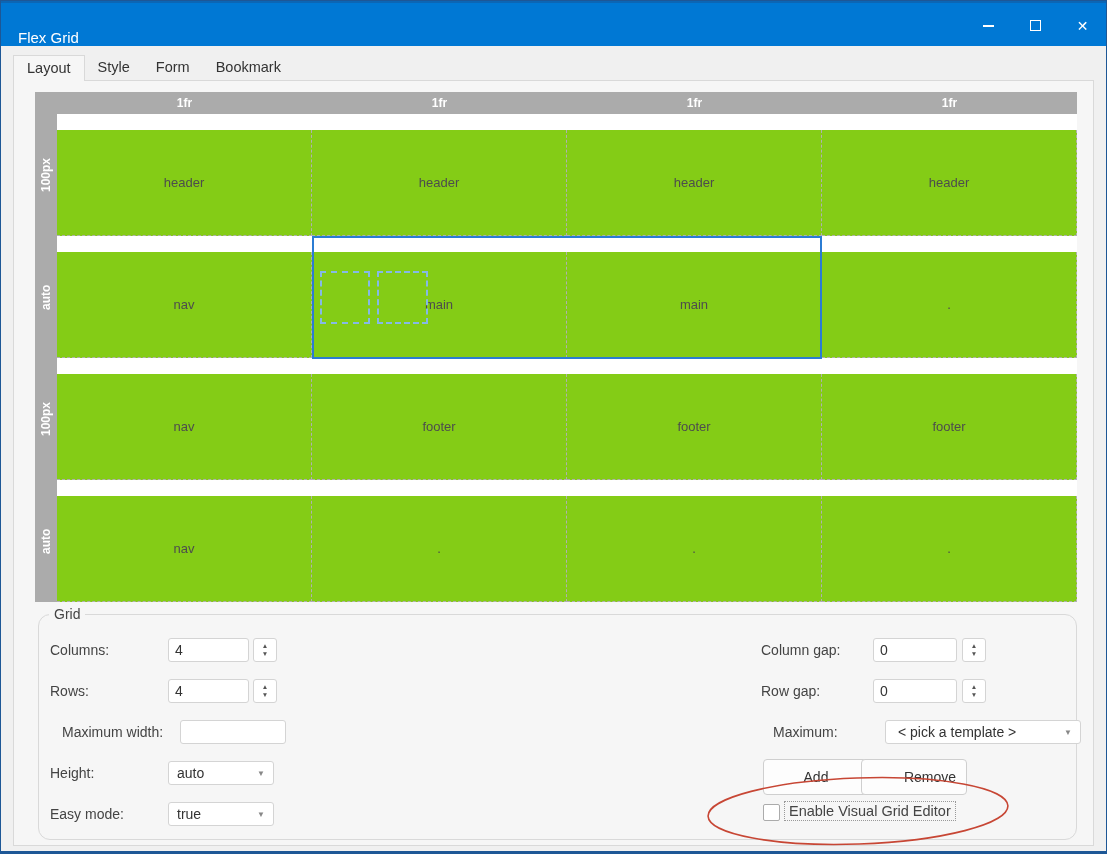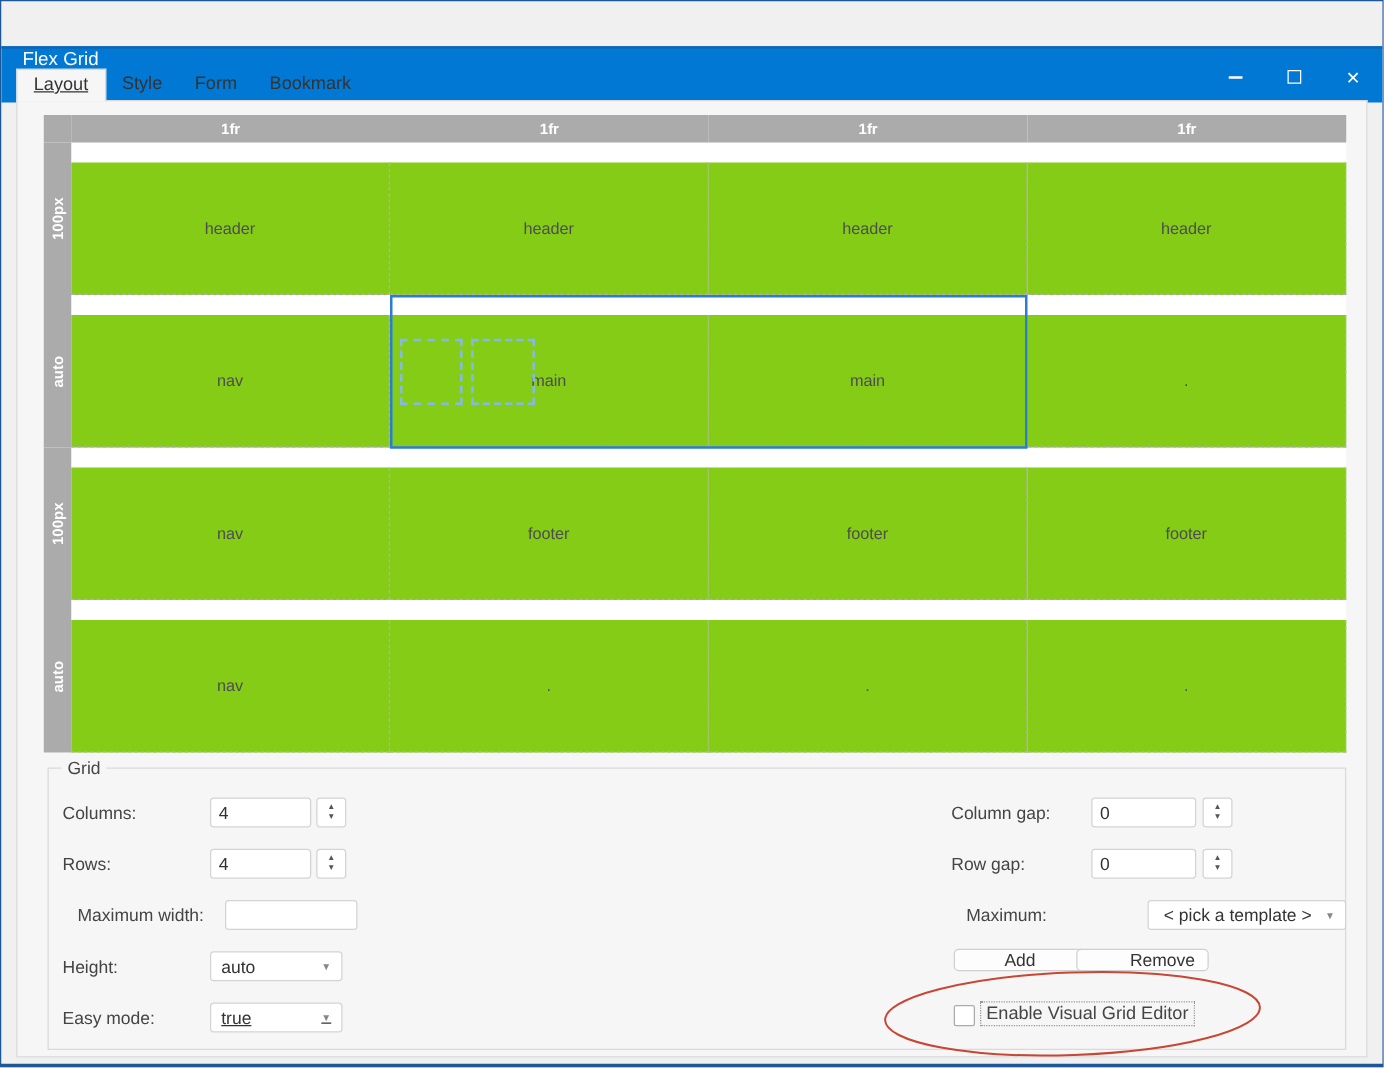--- a/index.html
+++ b/index.html
@@ -9,37 +9,37 @@
   #window {
     position:relative; width:1107px; height:854px;
     background:#f0f0f0; overflow:hidden;
     border:1px solid #1d5796; border-bottom:3px solid #1d5796;
   }
 
   
   .titlebar {
     position:absolute; left:0; top:0; width:100%; height:45px;
     background:#0078d4; border-top:2px solid #0b66b5;
-    display:flex; align-items:flex-start;margin-top:36px;
+    display:flex; align-items:flex-end;
   }
   .title { color:#fff; font-size:15px; padding-left:17px; }
   .winbtns { position:absolute; right:0; top:0; height:45px; display:flex; }
   .winbtn { width:47px; height:45px; display:flex; align-items:center; justify-content:center; cursor:pointer; }
   .min-glyph { display:block; width:11px; height:2px; background:#fff; }
   .max-glyph { display:block; width:11px; height:11px; border:1.5px solid #fff; }
   .close-glyph { color:#fff; font-size:14px; line-height:1; }
 
   
   .tabstrip { position:absolute; left:12px; top:54px; height:26px; display:flex; z-index:5; }
   .tab {
     height:25px; padding:4px 13px 0; font-size:14.5px; color:#333; cursor:pointer;
   }
   .tab.active {
     height:26px; background:#f6f6f6;
-    border:1px solid #d9d9d9; border-bottom:none;text-decoration:underline;
+    border:1px solid #d9d9d9; border-bottom:none;
   }
 
   
   .panel {
     position:absolute; left:12px; top:79px; width:1081px; height:766px;
     background:#f6f6f6; border:1px solid #d9d9d9;
   }
 
   
   .grid-editor {
@@ -70,21 +70,21 @@
   }
   .dragbox {
     position:absolute; border:2px dashed #85b9e6; background:transparent;
   }
   .dragbox.b1 { left:285px; top:179px; width:50px; height:53px; }
   .dragbox.b2 { left:342px; top:179px; width:51px; height:53px; }
 
   
   .groupbox {
     position:absolute; left:24px; top:533px; width:1039px; height:226px;
-    border:1px solid #d9d9d9; border-radius:0;
+    border:1px solid #d9d9d9; border-radius:12px;
   }
   .legend {
     position:absolute; top:-9px; left:10px; background:#f6f6f6;
     padding:0 5px; font-size:14px; color:#444;
   }
   .flabel { position:absolute; font-size:14px; color:#444; line-height:24px; }
   .finput {
     position:absolute; height:24px; border:1px solid #d4d4d4; border-radius:3px;
     background:#fff; font-family:"Liberation Sans", sans-serif;
     font-size:14px; color:#333; padding:0 6px; outline:none;
@@ -97,21 +97,21 @@
   }
   .spin span { font-size:6.5px; line-height:6px; color:#555; }
   .dropdown {
     position:absolute; height:24px; border:1px solid #d4d4d4; border-radius:3px;
     background:#fff; font-size:14px; color:#333;
     display:flex; align-items:center; justify-content:space-between;
     padding:0 8px; cursor:pointer;
   }
   .dd-arrow { font-size:8px; color:#888; margin-left:6px; }
   .btn {
-    position:absolute; height:18px; width:106px;
+    position:absolute; height:36px; width:106px;
     border:1px solid #cfcfcf; border-radius:4px; background:#fdfdfd;
     font-family:"Liberation Sans", sans-serif; font-size:14px; color:#333; cursor:pointer;
   }
   .checkbox {
     position:absolute; left:724px; top:189px; width:17px; height:17px;
     border:1px solid #ababab; border-radius:2px; background:#fff; cursor:pointer;
   }
   .cb-label {
     position:absolute; left:745px; top:186px; font-size:14.5px; color:#444;
     border:1px dotted #999; padding:1px 4px; cursor:pointer;
@@ -209,41 +209,41 @@
       <span class="flabel r3" style="left:11px;">Maximum width:</span>
       <input class="finput r3" style="left: 129px; width: 106px;" value="">
 
       <span class="flabel r4" style="left:11px;">Height:</span>
       <div class="dropdown r4" style="left:129px; width:106px;">
         <span>auto</span>
         <span class="dd-arrow">▼</span>
       </div>
 
       <span class="flabel r5" style="left:11px;">Easy mode:</span>
-      <div class="dropdown r5" style="left:129px; width:106px;text-decoration:underline;">
+      <div class="dropdown r5" style="left:129px; width:106px;">
         <span>true</span>
         <span class="dd-arrow">▼</span>
       </div>
 
       <span class="flabel r1" style="left:722px;">Column gap:</span>
       <input class="finput r1" style="left: 834px; width: 84px;" value="0">
       <div class="spin r1" style="left:923px;">
         <span>▲</span>
         <span>▼</span>
       </div>
 
       <span class="flabel r2" style="left:722px;">Row gap:</span>
       <input class="finput r2" style="left: 834px; width: 84px;" value="0">
       <div class="spin r2" style="left:923px;">
         <span>▲</span>
         <span>▼</span>
       </div>
 
       <span class="flabel r3" style="left:722px;">Maximum:</span>
-      <div class="dropdown r3" style="left:867px; width:159px;padding-left:12px;">
+      <div class="dropdown r3" style="left:834px; width:196px;padding-left:12px;">
         <span>&lt; pick a template &gt;</span>
         <span class="dd-arrow">▼</span>
       </div>
 
       <button class="btn" style="left:724px; top:144px;">Add</button>
       <button class="btn" style="left:822px; top:144px;padding-left:32px;">Remove</button>
 
       <div class="checkbox"></div>
       <span class="cb-label">Enable Visual Grid Editor</span>
     </div>

